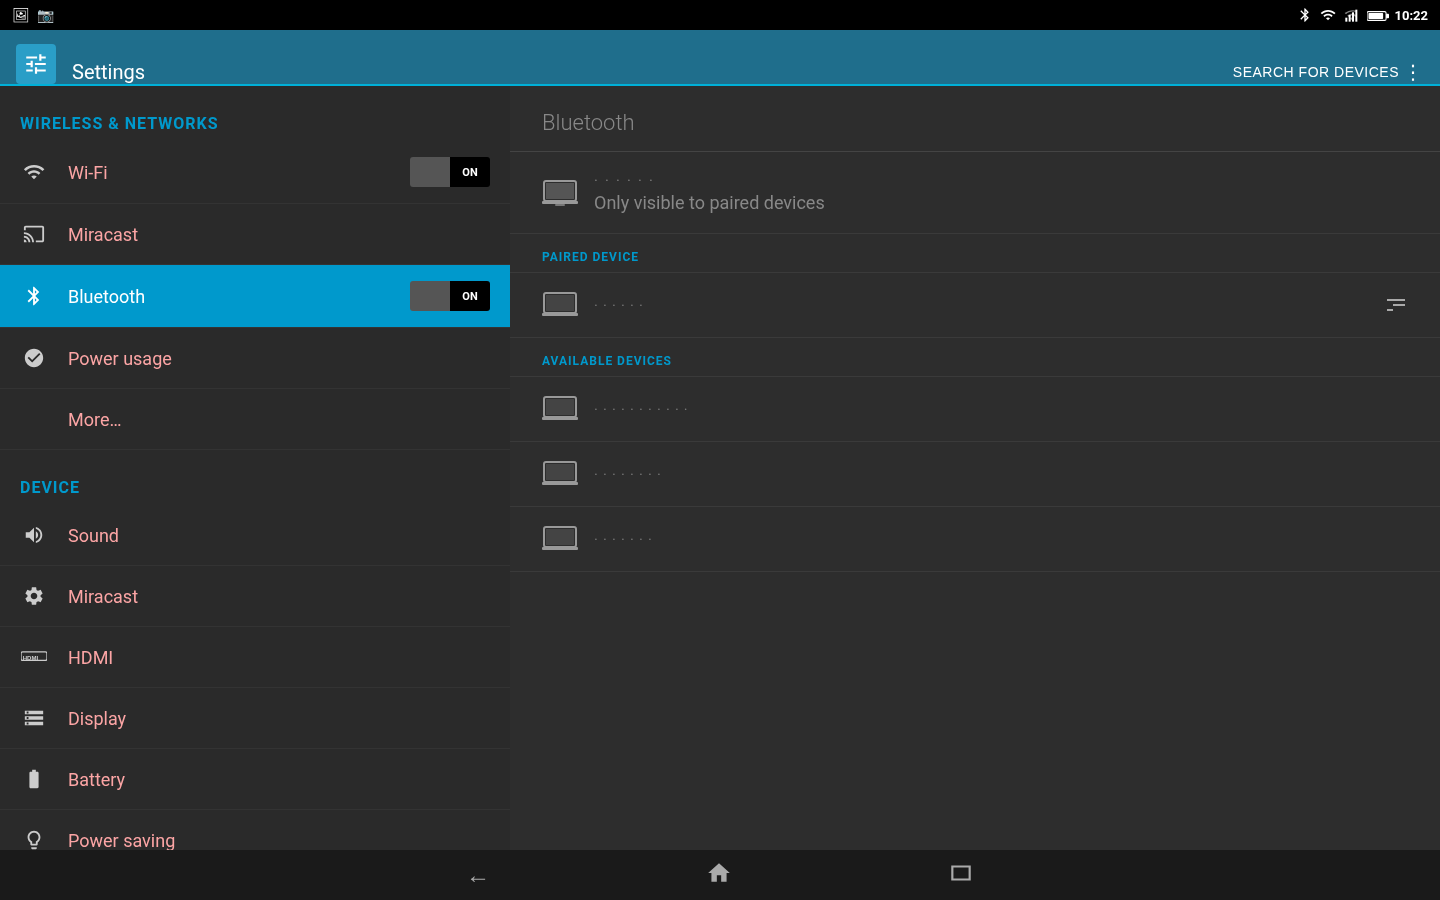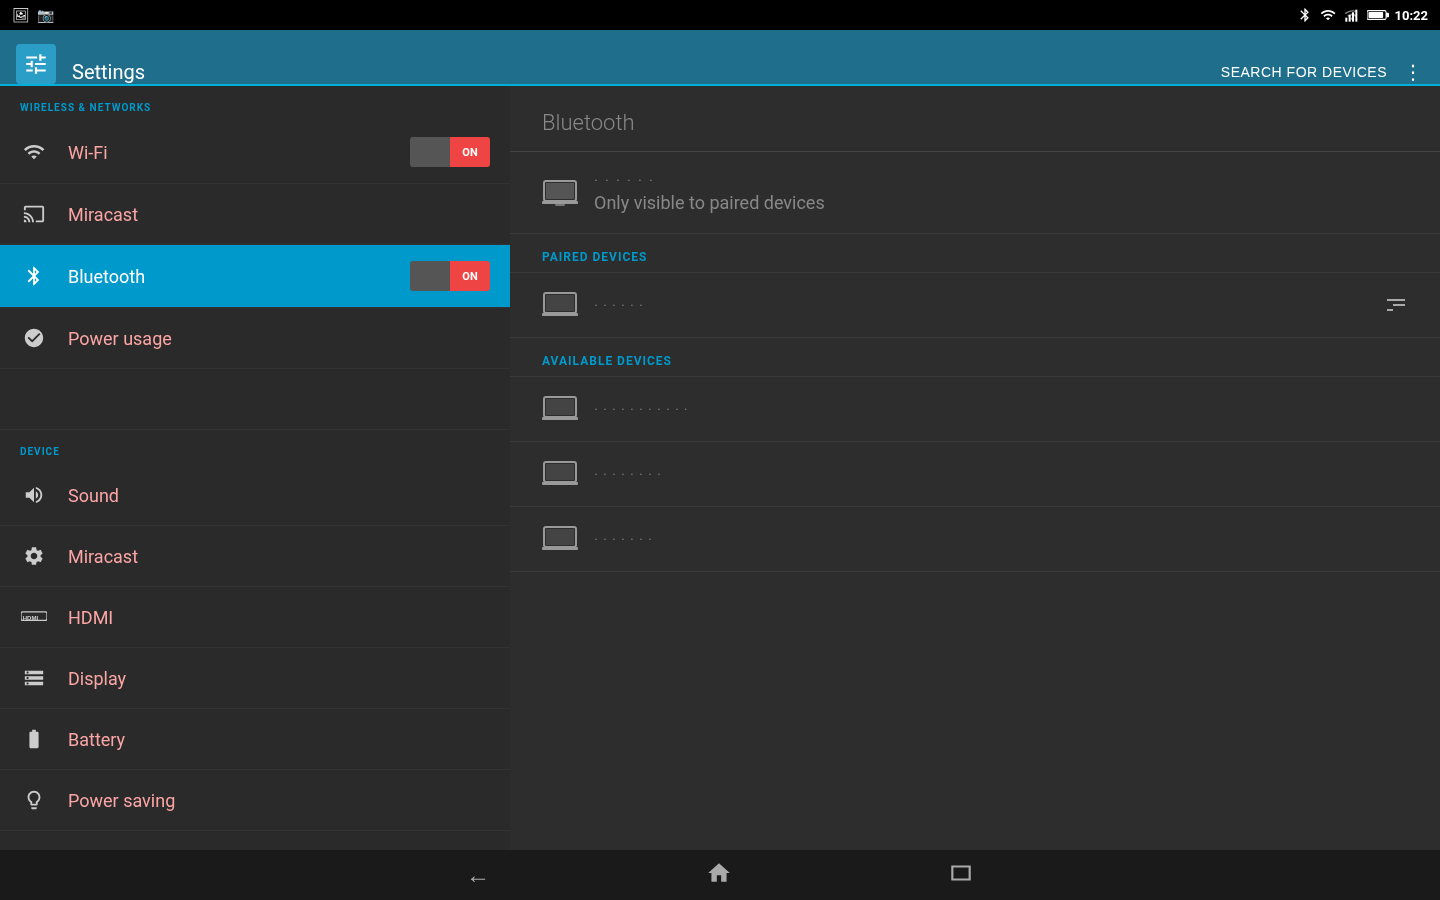--- a/index.html
+++ b/index.html
@@ -23,21 +23,21 @@
       padding: 0 12px;
     }
     .status-left {
       display: flex;
       gap: 8px;
       align-items: center;
     }
     .status-right {
       display: flex;
       gap: 6px;
-      align-items: center;
+      align-items: flex-end;
       font-size: 13px;
       color: #fff;
     }
     .status-time {
       font-size: 13px;
       font-weight: bold;
       color: #fff;
     }
 
     
@@ -62,21 +62,21 @@
     }
     .top-bar-title {
       font-size: 20px;
       color: #fff;
       font-weight: 400;
       flex: 1;
     }
     .top-bar-actions {
       display: flex;
       align-items: center;
-      gap: 16px;
+      gap: 4px;
     }
     .search-devices-btn {
       font-size: 14px;
       color: #fff;
       font-weight: 500;
       letter-spacing: 0.5px;
       cursor: pointer;
       background: none;
       border: none;
       color: #fff;
@@ -96,24 +96,24 @@
     }
 
     
     #sidebar {
       width: 510px;
       background: #2a2a2a;
       overflow-y: auto;
       flex-shrink: 0;
     }
     .section-header {
-      font-size: 10px;
+      font-size: 16px;
       color: #0099cc;
       font-weight: 700;
-      padding: 16px 20px 8px 20px;
+      padding: 28px 20px 8px 20px;
       letter-spacing: 1px;
     }
     .sidebar-item {
       display: flex;
       align-items: center;
       padding: 16px 20px;
       cursor: pointer;
       border-bottom: 1px solid #333;
       position: relative;
     }
@@ -226,21 +226,21 @@
       display: flex;
       align-items: center;
       justify-content: center;
       font-size: 11px;
       color: #999;
       font-weight: bold;
     }
     .toggle-switch-on {
       width: 50%;
       height: 100%;
-      background: #ef4444;
+      background: #000000;
       display: flex;
       align-items: center;
       justify-content: center;
       font-size: 11px;
       color: #fff;
       font-weight: bold;
     }
 
     
     .laptop-icon {
@@ -342,20 +342,21 @@
       <div class="sidebar-item-icon">
         <svg width="22" height="22" viewBox="0 0 24 24" fill="#ccc">
           <path d="M12 2C6.48 2 2 6.48 2 12s4.48 10 10 10 10-4.48 10-10S17.52 2 12 2zm-2 15l-5-5 1.41-1.41L10 14.17l7.59-7.59L19 8l-9 9z"></path>
         </svg>
       </div>
       <span class="sidebar-item-label">Power usage</span>
     </div>
 
     <div class="sidebar-item">
       <div class="sidebar-item-icon"></div>
+      <span class="sidebar-item-label">More…</span>
     </div>
 
     <div class="section-header">DEVICE</div>
 
     <div class="sidebar-item">
       <div class="sidebar-item-icon">
         <svg width="22" height="22" viewBox="0 0 24 24" fill="#ccc">
           <path d="M3 9v6h4l5 5V4L7 9H3zm13.5 3c0-1.77-1.02-3.29-2.5-4.03v8.05c1.48-.73 2.5-2.25 2.5-4.02zM14 3.23v2.06c2.89.86 5 3.54 5 6.71s-2.11 5.85-5 6.71v2.06c4.01-.91 7-4.49 7-8.77s-2.99-7.86-7-8.77z"></path>
         </svg>
       </div>
@@ -425,21 +426,21 @@
         <rect x="13" y="25" width="10" height="2" rx="1" fill="#777"></rect>
       </svg>
       <div>
         <div style="font-size:16px; color:#bbb; display:flex; align-items:center; gap:6px; margin-bottom:4px;">
           <span style="font-style:italic; opacity:0.6; font-size:14px; letter-spacing:2px;">· · · · · ·</span>
         </div>
         <div class="device-visibility-text">Only visible to paired devices</div>
       </div>
     </div>
 
-    <div class="section-label">PAIRED DEVICES</div>
+    <div class="section-label">PAIRED DEVICE</div>
 
     <div class="device-row">
       <svg width="36" height="28" viewBox="0 0 36 28" fill="#999" style="margin-right:16px; flex-shrink:0;">
         <rect x="2" y="2" width="32" height="20" rx="2" fill="none" stroke="#999" stroke-width="2"></rect>
         <rect x="4" y="4" width="28" height="16" fill="#444"></rect>
         <rect x="0" y="22" width="36" height="3" rx="1" fill="#999"></rect>
       </svg>
       <div class="device-row-name">
         <span style="font-style:italic; opacity:0.55; font-size:14px; letter-spacing:1px;">· · · · · ·</span>
       </div>

